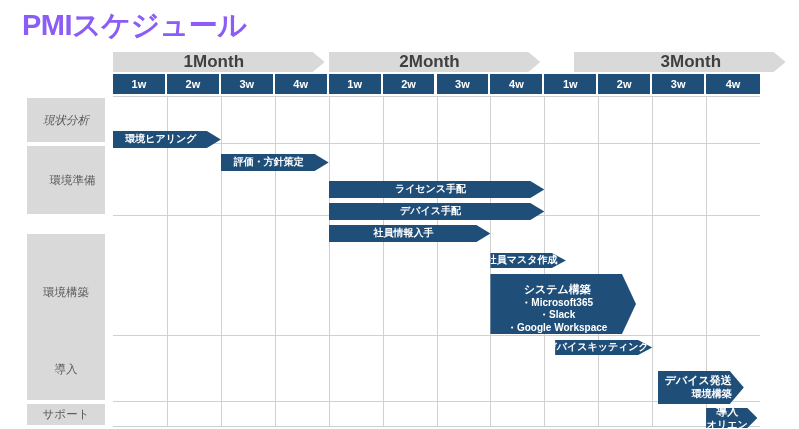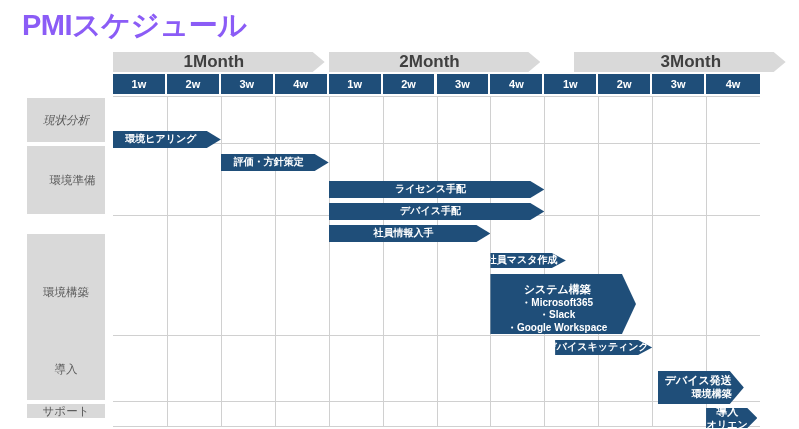--- a/index.html
+++ b/index.html
@@ -153,21 +153,21 @@
   <div id="rows-layer">
       <div class="row-band first" style="top: 96px; height: 48px;"></div>
       <div class="row-label" style="top: 98px; height: 44px; font-style: italic;">現状分析</div>
       <div class="row-band" style="top: 144px; height: 72px;"></div>
       <div class="row-label" style="top: 146px; height: 68px; padding-left: 13px;">環境準備</div>
       <div class="row-band" style="top: 216px; height: 120px;"></div>
       <div class="row-label" style="top: 218px; height: 116px; margin-top: 16px;">環境構築</div>
       <div class="row-band" style="top: 336px; height: 66px;"></div>
       <div class="row-label" style="top: 338px; height: 62px;">導入</div>
       <div class="row-band" style="top: 402px; height: 25px;"></div>
-      <div class="row-label" style="top: 404px; height: 14px;">サポート</div>
+      <div class="row-label" style="top: 404px; height: 21px;">サポート</div>
     </div>
   <div id="grid-layer">
       <div class="gridline" style="left: 167px; height: 331px;"></div>
       <div class="gridline" style="left: 221px; height: 331px;"></div>
       <div class="gridline" style="left: 275px; height: 331px;"></div>
       <div class="gridline" style="left: 329px; height: 331px;"></div>
       <div class="gridline" style="left: 383px; height: 331px;"></div>
       <div class="gridline" style="left: 437px; height: 331px;"></div>
       <div class="gridline" style="left: 490px; height: 331px;"></div>
       <div class="gridline" style="left: 544px; height: 331px;"></div>

